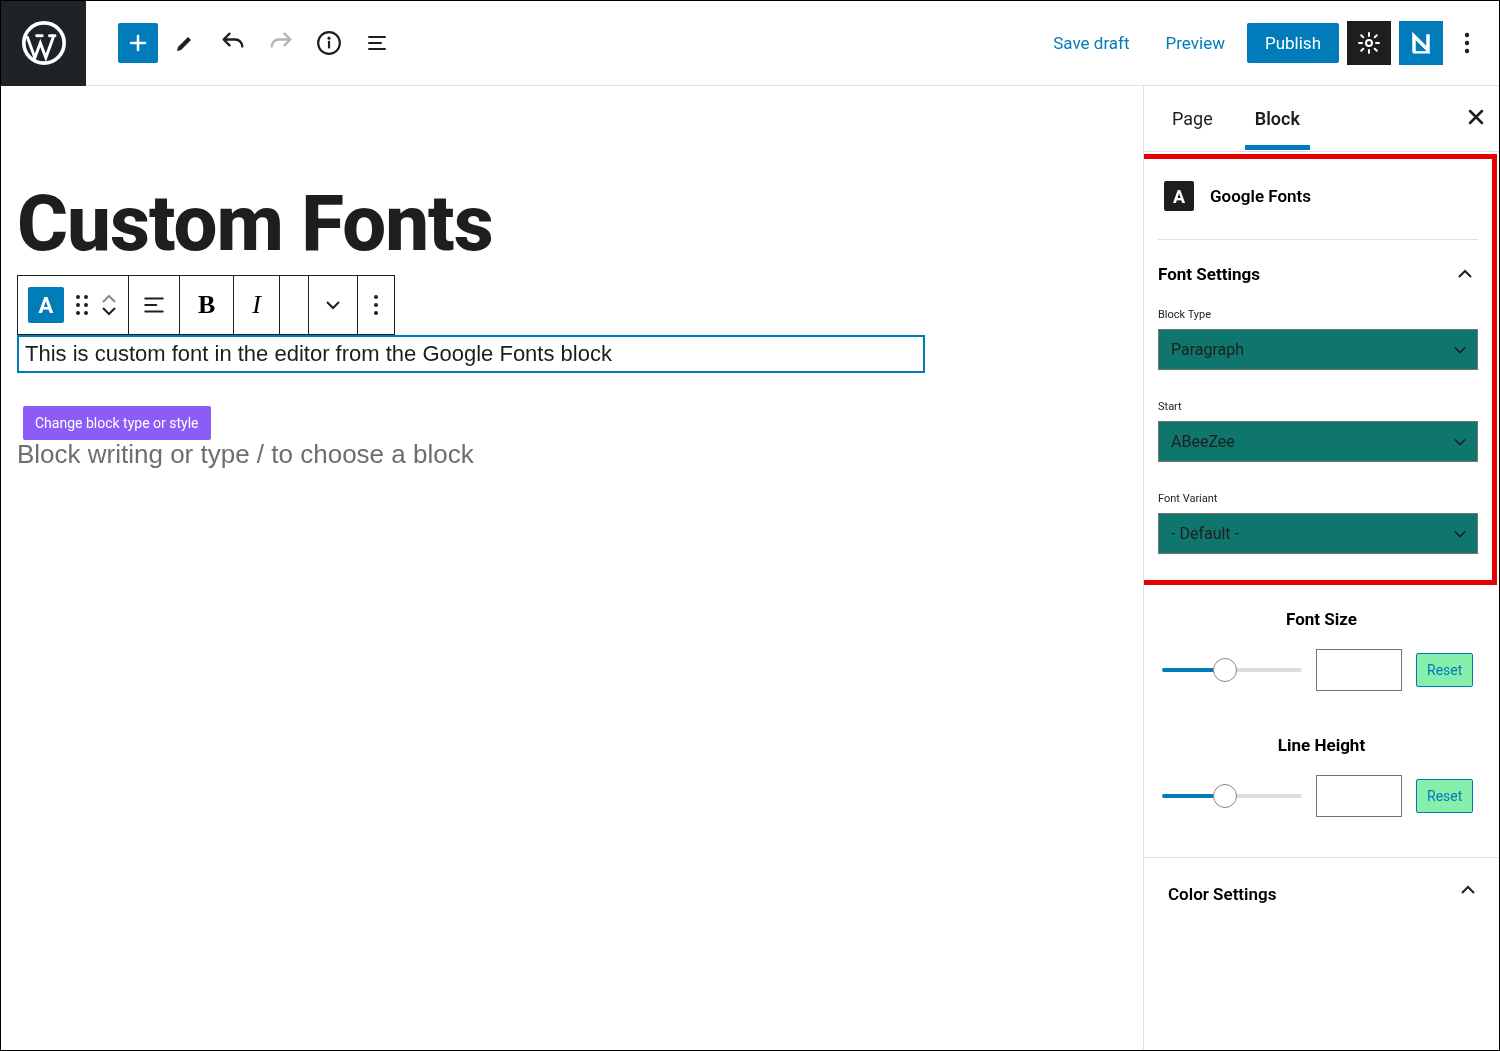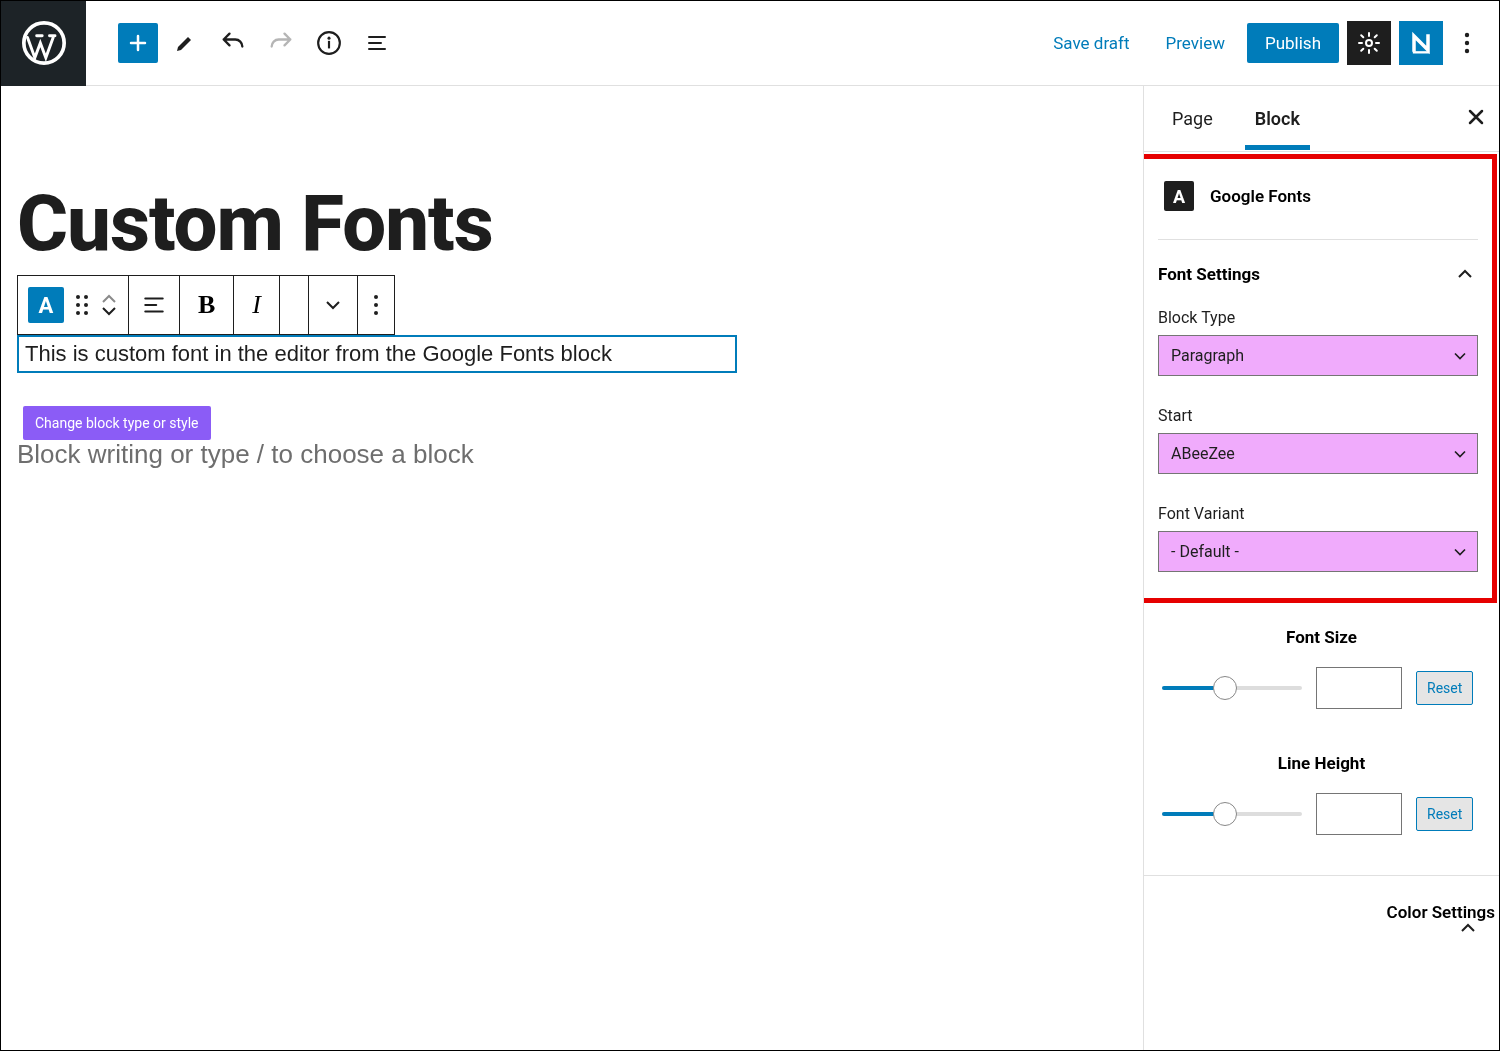--- a/index.html
+++ b/index.html
@@ -35,53 +35,53 @@
   .tb-updown { display: flex; flex-direction: column; gap: 0; color: #757575; }
   .tb-updown .chev { line-height: 0.5; }
   .tb-align svg, .tb-cell svg { display: block; }
   .tb-bold { font-weight: 800; font-size: 26px; font-family: Georgia, serif; }
   .tb-italic { font-style: italic; font-size: 26px; font-family: Georgia, serif; }
   .tb-more-v { display:flex; flex-direction:column; gap:4px; }
   .tb-more-v span { width:4px; height:4px; background:#1e1e1e; border-radius:50%; }
 
   .tooltip { position: absolute; background: #8b5cf6; color: #fff; font-size: 14px; padding: 9px 12px; border-radius: 2px; white-space: nowrap; }
 
-  .editor-block { border: 2px solid #007cba; padding: 4px 6px; margin-top: 0; width: 720px; font-size: 22px; color: #1e1e1e; font-family: "Segoe UI", sans-serif; }
+  .editor-block { border: 2px solid #007cba; padding: 4px 6px; margin-top: 0; width: 908px; font-size: 22px; color: #1e1e1e; font-family: "Segoe UI", sans-serif; }
   .placeholder-block { margin-top: 66px; font-size: 26px; color: #6e6e6e; font-family: "Segoe UI", sans-serif; }
 
   
   .sidebar { width: 355px; height: 100%; overflow: hidden; }
   .tabs { display: flex; align-items: center; border-bottom: 1px solid #e0e0e0; height: 66px; padding: 0 14px 0 18px; }
   .tab { font-size: 18px; padding: 20px 10px; cursor: pointer; color: #1e1e1e; }
   .tab.active { font-weight: 600; position: relative; }
   .tab.active::after { content: ""; position: absolute; bottom: -1px; left: 0; right: 0; height: 5px; background: #007cba; }
   .tab-spacer { flex: 1; }
   .close-x { cursor: pointer; font-size: 20px; font-weight: 700; }
 
   .highlight-red { border: 5px solid #e60000; margin: 2px 2px 0 -5px; padding: 16px 14px 22px 14px; }
   .panel-header { display: flex; align-items: center; gap: 16px; padding: 6px 6px 28px 6px; border-bottom: 1px solid #e0e0e0; margin-bottom: 22px; }
   .panel-header .icon-sq { width: 30px; height: 30px; background: #1e1e1e; color:#fff; display:flex; align-items:center; justify-content:center; font-weight:700; font-size:18px; border-radius:2px; }
   .panel-header .title { font-size: 17px; font-weight: 600; }
 
   .section-head { display: flex; justify-content: space-between; align-items: center; font-size: 17px; font-weight: 700; padding: 2px 4px 16px 0; cursor: pointer; }
 
   .form-group { margin: 8px 0 30px 0; }
-  .form-label { font-size: 16px; color: #1e1e1e; margin-bottom: 8px; display:block; }
+  .form-label { font-size: 11px; color: #1e1e1e; margin-bottom: 8px; display:block; }
   .select-box { position: relative; width: 100%; }
-  .select-field { width: 100%; border: 1px solid #757575; padding: 10px 30px 10px 12px; font-size: 16px; color: #1e1e1e; background: #f0abfc; cursor: pointer; }
+  .select-field { width: 100%; border: 1px solid #757575; padding: 10px 30px 10px 12px; font-size: 16px; color: #1e1e1e; background: #0f766e; cursor: pointer; }
   .select-chev { position: absolute; right: 10px; top: 50%; transform: translateY(-50%); pointer-events: none; }
 
   .below-red { padding: 24px 18px 0 18px; }
   .slider-row { display: flex; align-items: center; gap: 14px; margin-top: 20px; }
   .slider { position: relative; width: 140px; height: 4px; background: #ddd; border-radius: 2px; }
   .slider .fill { position: absolute; left:0; top:0; height: 4px; background: #007cba; border-radius: 2px; }
   .slider .thumb { position: absolute; top: 50%; transform: translate(-50%,-50%); width: 24px; height: 24px; border-radius: 50%; background: #fff; border: 1px solid #888; }
   .num-input { width: 86px; height: 42px; border: 1px solid #757575; }
-  .reset-btn { border: 1px solid #007cba; color: #007cba; padding: 8px 10px; font-size: 14px; border-radius: 2px; cursor: pointer; background:#e5e5e5; }
-  .section-head-outer { display: flex; justify-content: space-between; align-items: flex-end; font-size: 17px; font-weight: 700; padding: 28px 4px 6px 0; border-top: 1px solid #e0e0e0; margin-top: 40px; cursor: pointer; flex-direction: column; }
+  .reset-btn { border: 1px solid #007cba; color: #007cba; padding: 8px 10px; font-size: 14px; border-radius: 2px; cursor: pointer; background:#86efac; }
+  .section-head-outer { display: flex; justify-content: space-between; align-items: flex-start; font-size: 17px; font-weight: 700; padding: 28px 4px 6px 0; border-top: 1px solid #e0e0e0; margin-top: 40px; cursor: pointer; }
   .section-head-outer.plain { border-top: 1px solid #e0e0e0; padding: 26px 4px 0 24px; margin: 40px -18px 0 -18px; font-weight:600;}
 
   .group-title { font-size: 17px; font-weight: 700; margin-bottom: 8px; text-align: center; }
 </style>
 </head>
 <body>
 
 <div class="topbar">
   <div class="wp-logo">
     <svg viewBox="0 0 24 24">

